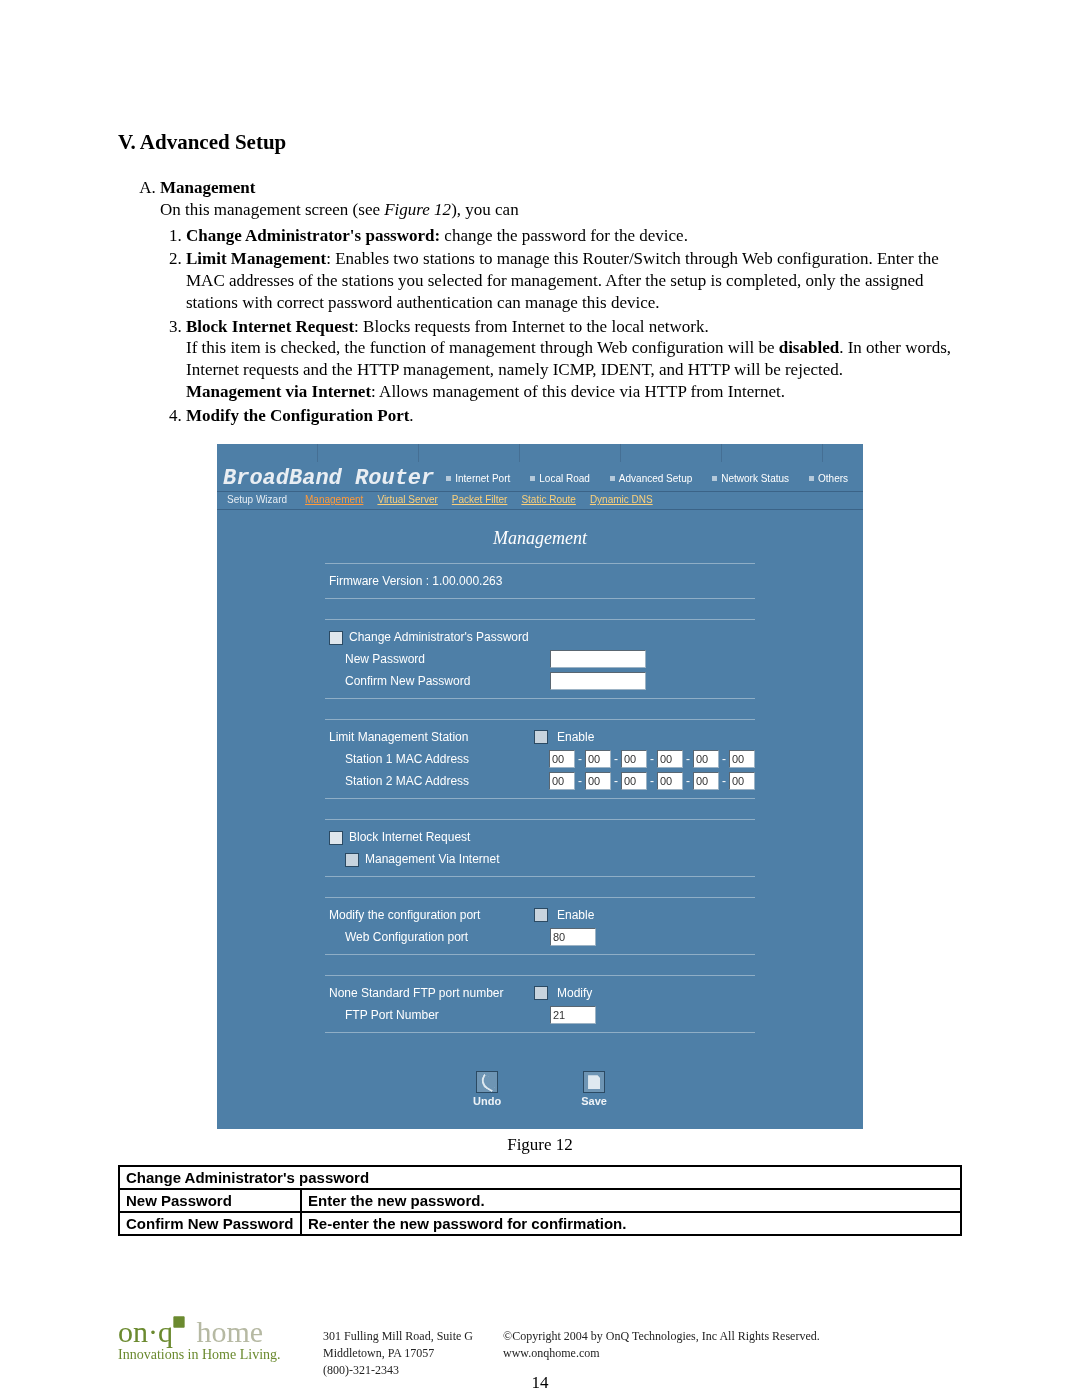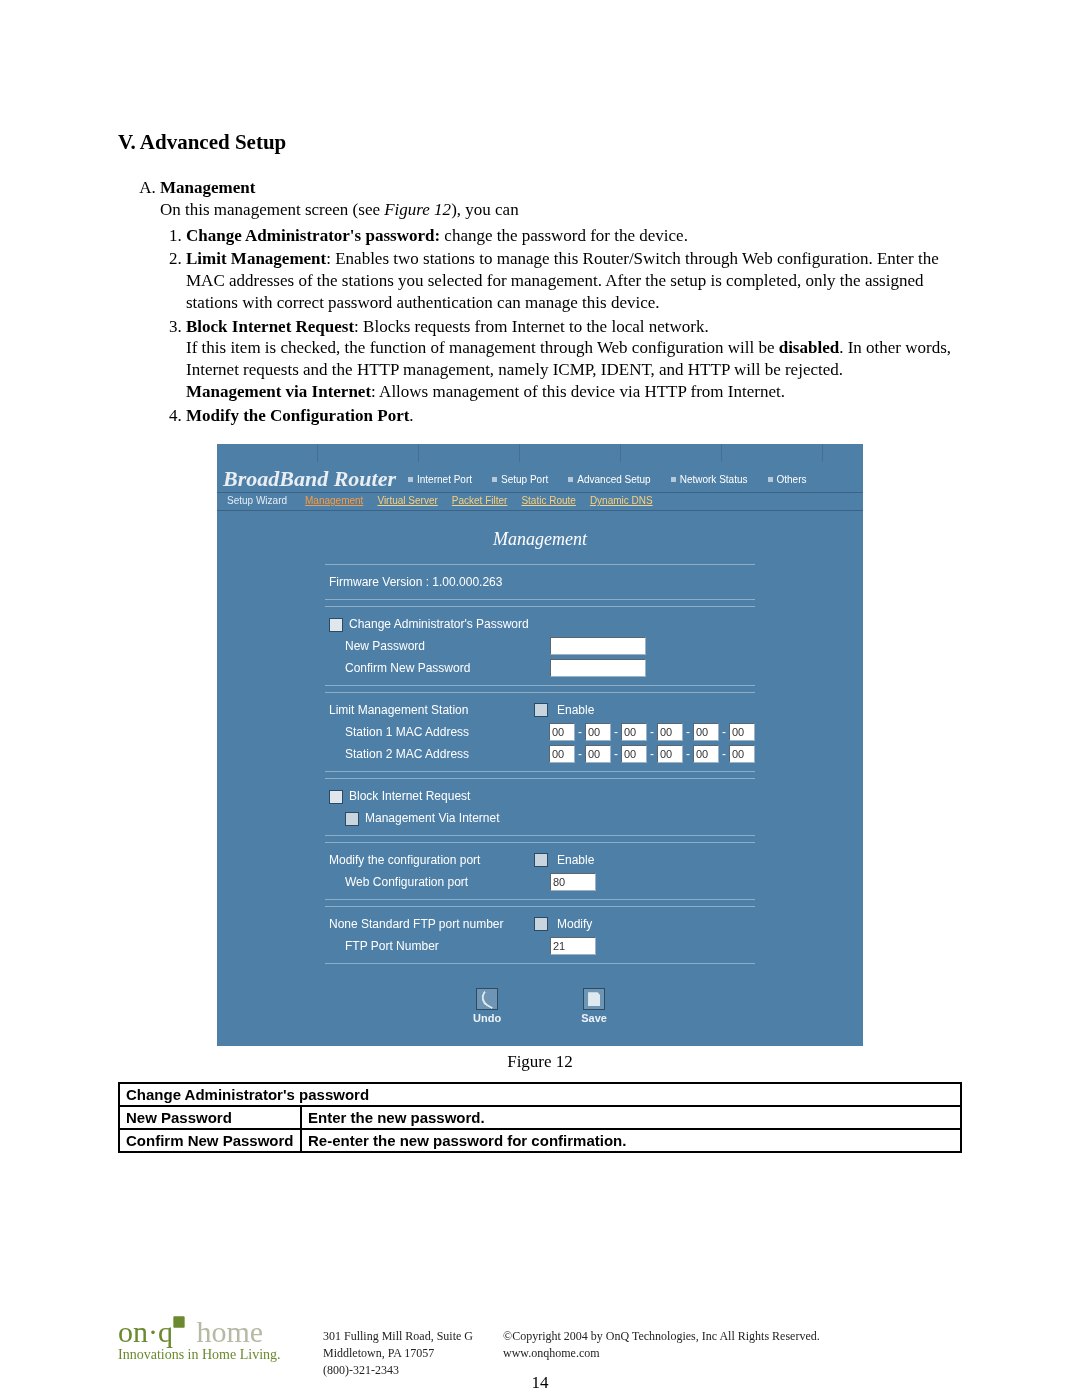--- a/index.html
+++ b/index.html
@@ -46,21 +46,21 @@
     background: repeating-linear-gradient(
       90deg, #4e7fa7 0, #4e7fa7 100px, #456f94 100px, #456f94 101px);
   }
   .router-header {
     display: flex;
     align-items: center;
     padding: 4px 8px 0 6px;
     border-bottom: 1px solid #3b6387;
   }
   .router-logo {
-    font-family: Liberation Serif, serif;
+    font-family: Liberation Mono, monospace;
     font-style: italic;
     font-weight: bold;
     font-size: 22px;
     color: #e9eef3;
     margin-right: 6px;
     white-space: nowrap;
   }
   .router-nav {
     display: flex;
     gap: 8px;
@@ -99,21 +99,21 @@
   }
   .panel {
     width: 430px;
     margin: 0 auto;
     font-size: 12px;
   }
   .group {
     border-top: 1px solid #8faec6;
     border-bottom: 1px solid #8faec6;
     padding: 6px 0;
-    margin-bottom: 6px;
+    margin-bottom: 20px;
   }
   .row {
     display: flex;
     align-items: center;
     min-height: 22px;
   }
   .row .lcell { width: 205px; padding-left: 4px; }
   .row .lcell.indent { padding-left: 20px; }
   .row .rcell { flex: 1; display:flex; align-items:center; gap:3px; }
   .cb {
@@ -259,21 +259,21 @@
     <div class="tab-strip"></div>
     <div class="router-header">
       <div class="router-logo">BroadBand Router</div>
       <div class="router-nav">
         <span class="navbtn">
             <span class="dot"></span>
             <span>Internet Port</span>
           </span>
         <span class="navbtn">
             <span class="dot"></span>
-            <span>Setup Port</span>
+            <span>Local Road</span>
           </span>
         <span class="navbtn">
             <span class="dot"></span>
             <span>Advanced Setup</span>
           </span>
         <span class="navbtn">
             <span class="dot"></span>
             <span>Network Status</span>
           </span>
         <span class="navbtn">

